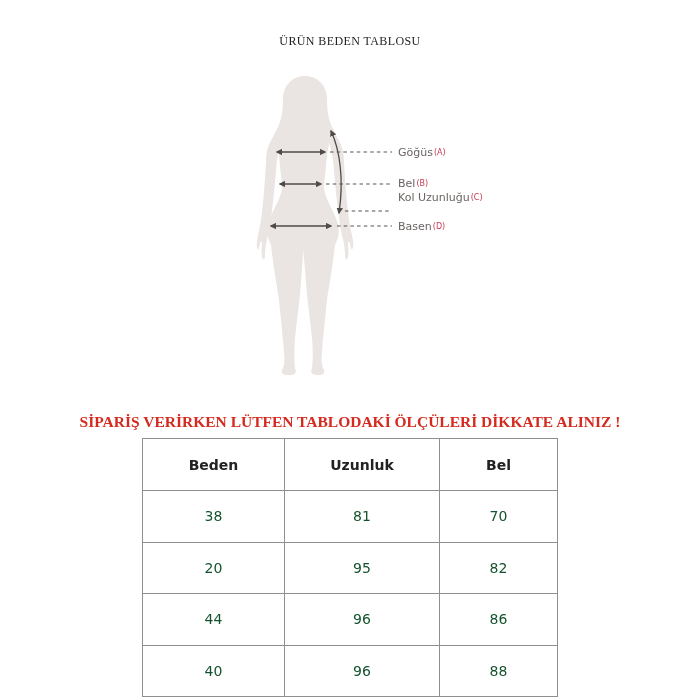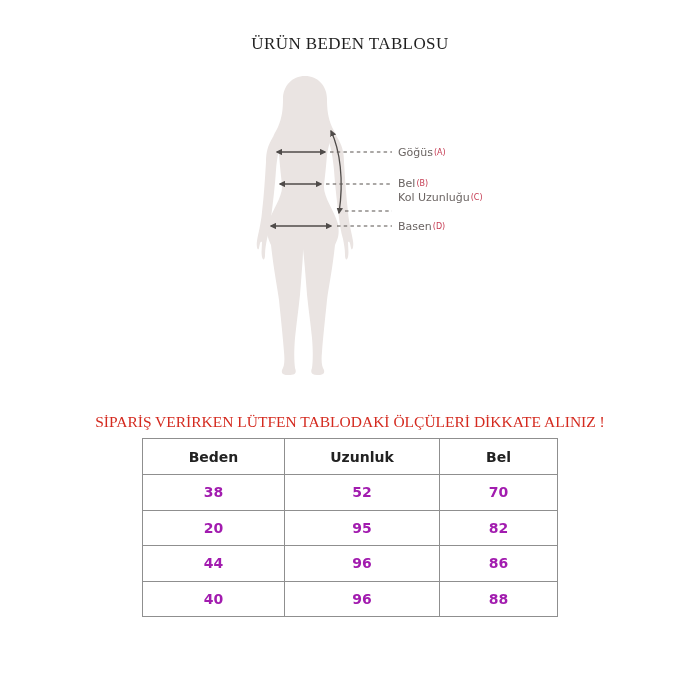--- a/index.html
+++ b/index.html
@@ -7,21 +7,21 @@
     position:relative;
     width:700px;height:700px;
     background:#ffffff;
     overflow:hidden;
     font-family:"DejaVu Sans","Liberation Sans",sans-serif;
   }
   .page-title{
     position:absolute;top:34px;left:0;width:700px;
     text-align:center;
     font-family:"Liberation Serif","DejaVu Serif",serif;
-    font-size:17px;font-weight:500;color:#1f1f1f;
+    font-size:12px;font-weight:500;color:#1f1f1f;
     letter-spacing:0.4px;
   }
   .figure-svg{position:absolute;left:0;top:0;}
   .measure-label{
     position:absolute;left:398px;
     font-size:11px;line-height:11px;color:#6a6462;
     white-space:nowrap;
   }
   .measure-label .letter{
     font-size:8px;color:#c53b52;margin-left:1px;
@@ -30,40 +30,40 @@
   .notice-heading{
     position:absolute;top:385px;left:0;width:700px;
     text-align:center;
     font-family:"Liberation Serif","DejaVu Serif",serif;
     font-size:22px;font-weight:bold;color:#d42a1f;
   }
   .notice-message{
     position:absolute;top:413px;left:0;width:700px;
     text-align:center;
     font-family:"Liberation Serif","DejaVu Serif",serif;
-    font-size:15.5px;font-weight:normal;color:#d42a1f;
+    font-size:15.5px;font-weight:bold;color:#d42a1f;
   }
   table.size-table{
     position:absolute;left:142px;top:438px;
     width:415px;
     border-collapse:collapse;
     table-layout:fixed;
   }
   table.size-table th, table.size-table td{
     border:1px solid #8f8f8f;
     text-align:center;
-    padding:4px;
+    padding:12px;
   }
   table.size-table th{
     height:27px;
     font-size:14px;font-weight:bold;color:#222;
   }
   table.size-table td{
     height:26.5px;
-    font-size:14px;font-weight:bold;color:#a21caf;
+    font-size:14px;font-weight:normal;color:#14532d;
   }
   col.c1{width:142px;} col.c2{width:155px;} col.c3{width:118px;}
 </style>
 </head>
 <body>
 
 <div class="canvas">
 
   <div class="page-title">ÜRÜN BEDEN TABLOSU</div>
 
@@ -179,21 +179,21 @@
     <thead>
       <tr>
         <th>Beden</th>
         <th>Uzunluk</th>
         <th>Bel</th>
       </tr>
     </thead>
     <tbody>
       <tr>
         <td>38</td>
-        <td>52</td>
+        <td>81</td>
         <td>70</td>
       </tr>
       <tr>
         <td>20</td>
         <td>95</td>
         <td>82</td>
       </tr>
       <tr>
         <td>44</td>
         <td>96</td>

